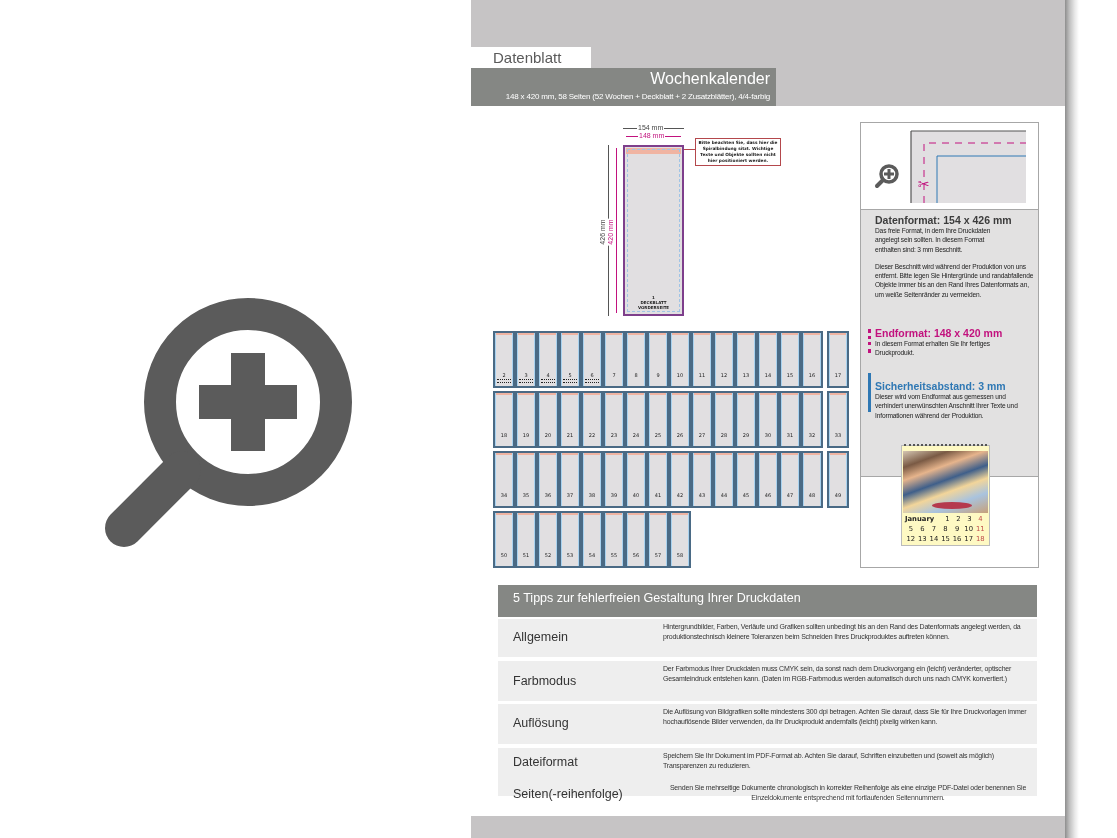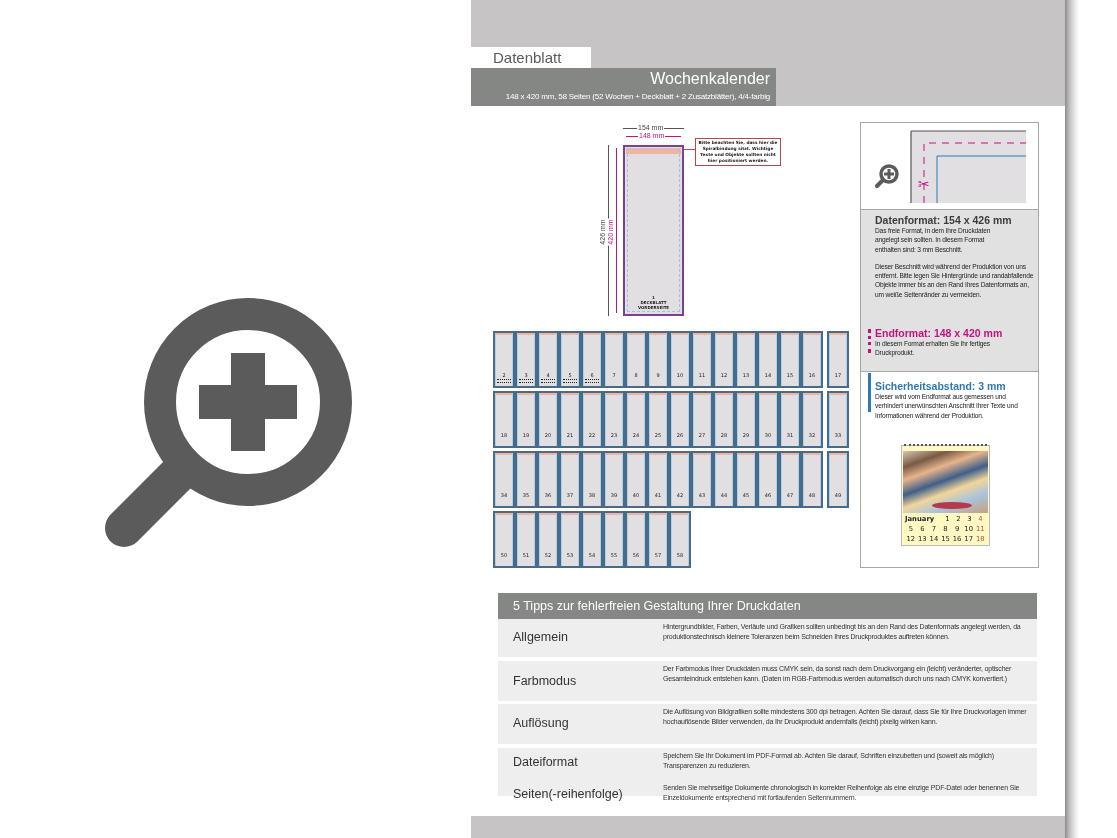--- a/index.html
+++ b/index.html
@@ -39,30 +39,30 @@
   .grp { display: flex; background: #4a6a85; border: 1px solid #4a6a85; padding: 1px; gap: 4px; }
   .pg { position: relative; width: 18px; height: 53px; background: #e1dfe1; border-left: 1px solid #a9d2ef; border-right: 1px solid #a9d2ef; }
   .pg .top { position: absolute; left: 0; right: 0; top: 0; height: 2px; background: #f0b4a2; }
   .pg .num { position: absolute; left: 0; right: 0; bottom: 8px; text-align: center; font-size: 5px; color: #222; }
   .pg .sub { position: absolute; left: 1px; right: 1px; bottom: 3px; height: 4px; border-top: 1px dotted #222; border-bottom: 1px dotted #222; }
   .single { margin-left: 4px; }
 
   
   .side { position: absolute; left: 389px; top: 122px; width: 179px; height: 446px; border: 1px solid #a7a7a7; background: #ffffff; }
   .side .zoomcell { position: absolute; left: 0; top: 0; width: 177px; height: 86px; background: #fff; }
-  .side .info { position: absolute; left: 0; top: 86px; width: 177px; height: 163px; background: #e2e1e1; border-top: 1px solid #a7a7a7; border-bottom: 1px solid #a7a7a7; }
+  .side .info { position: absolute; left: 0; top: 86px; width: 177px; height: 268px; background: #e2e1e1; border-top: 1px solid #a7a7a7; border-bottom: 1px solid #a7a7a7; }
   .side .h { font-family: "Liberation Sans", sans-serif; font-weight: bold; font-size: 10.5px; line-height: 12px; }
   .side .p { font-family: "Liberation Sans", sans-serif; font-size: 6.6px; line-height: 9.3px; color: #222; letter-spacing: -0.15px; }
   .blk { position: absolute; left: 14px; width: 160px; }
   .mark-mag { position: absolute; left: 7px; width: 3px; border-left: 3px dotted #c2127e; }
   .mark-blue { position: absolute; left: 7px; width: 3px; background: #2f78b4; }
 
   
   .tips-head { position: absolute; left: 27px; top: 585px; width: 539px; height: 32px; background: #858784; color: #ffffff;
-    font-family: "Liberation Sans", sans-serif; font-size: 12.5px; line-height: 27px; padding-left: 15px; margin-top: 8px; }
+    font-family: "Liberation Sans", sans-serif; font-size: 12.5px; line-height: 27px; padding-left: 15px; }
   .tip-row { position: absolute; left: 27px; width: 539px; background: #eeeeee; }
   .tip-row .k { position: absolute; left: 15px; font-family: "Liberation Sans", sans-serif; font-size: 12.5px; color: #333; }
   .tip-row .v { position: absolute; left: 165px; width: 370px; font-family: "Liberation Sans", sans-serif; font-size: 7px; line-height: 10.3px; color: #333; letter-spacing: -0.2px; }
 </style>
 </head>
 <body>
 
 <div class="stage">
 
   <svg class="big-zoom" viewBox="0 0 260 265">
@@ -442,20 +442,20 @@
       <div class="v" style="top:3px;">Der Farbmodus Ihrer Druckdaten muss CMYK sein, da sonst nach dem Druckvorgang ein (leicht) veränderter, optischer Gesamteindruck entstehen kann. (Daten im RGB-Farbmodus werden automatisch durch uns nach CMYK konvertiert.)</div>
     </div>
     <div class="tip-row" style="top:704px; height:40px;padding-left:32px;">
       <div class="k" style="top:12px;">Auflösung</div>
       <div class="v" style="top:3px;">Die Auflösung von Bildgrafiken sollte mindestens 300 dpi betragen. Achten Sie darauf, dass Sie für Ihre Druckvorlagen immer hochauflösende Bilder verwenden, da Ihr Druckprodukt andernfalls (leicht) pixelig wirken kann.</div>
     </div>
     <div class="tip-row" style="top:748px; height:38px;">
       <div class="k" style="top:7px;">Dateiformat</div>
       <div class="v" style="top:3px;">Speichern Sie Ihr Dokument im PDF-Format ab. Achten Sie darauf, Schriften einzubetten und (soweit als möglich) Transparenzen zu reduzieren.</div>
     </div>
-    <div class="tip-row" style="top:780px; height:16px;">
+    <div class="tip-row" style="top:780px; height:16px;text-align:center;">
       <div class="k" style="top:7px;">Seiten(-reihenfolge)</div>
       <div class="v" style="top:3px;">Senden Sie mehrseitige Dokumente chronologisch in korrekter Reihenfolge als eine einzige PDF-Datei oder benennen Sie Einzeldokumente entsprechend mit fortlaufenden Seitennummern.</div>
     </div>
 
     <div class="bottom-band"></div>
   </div>
 </div>
 
 </body></html>

